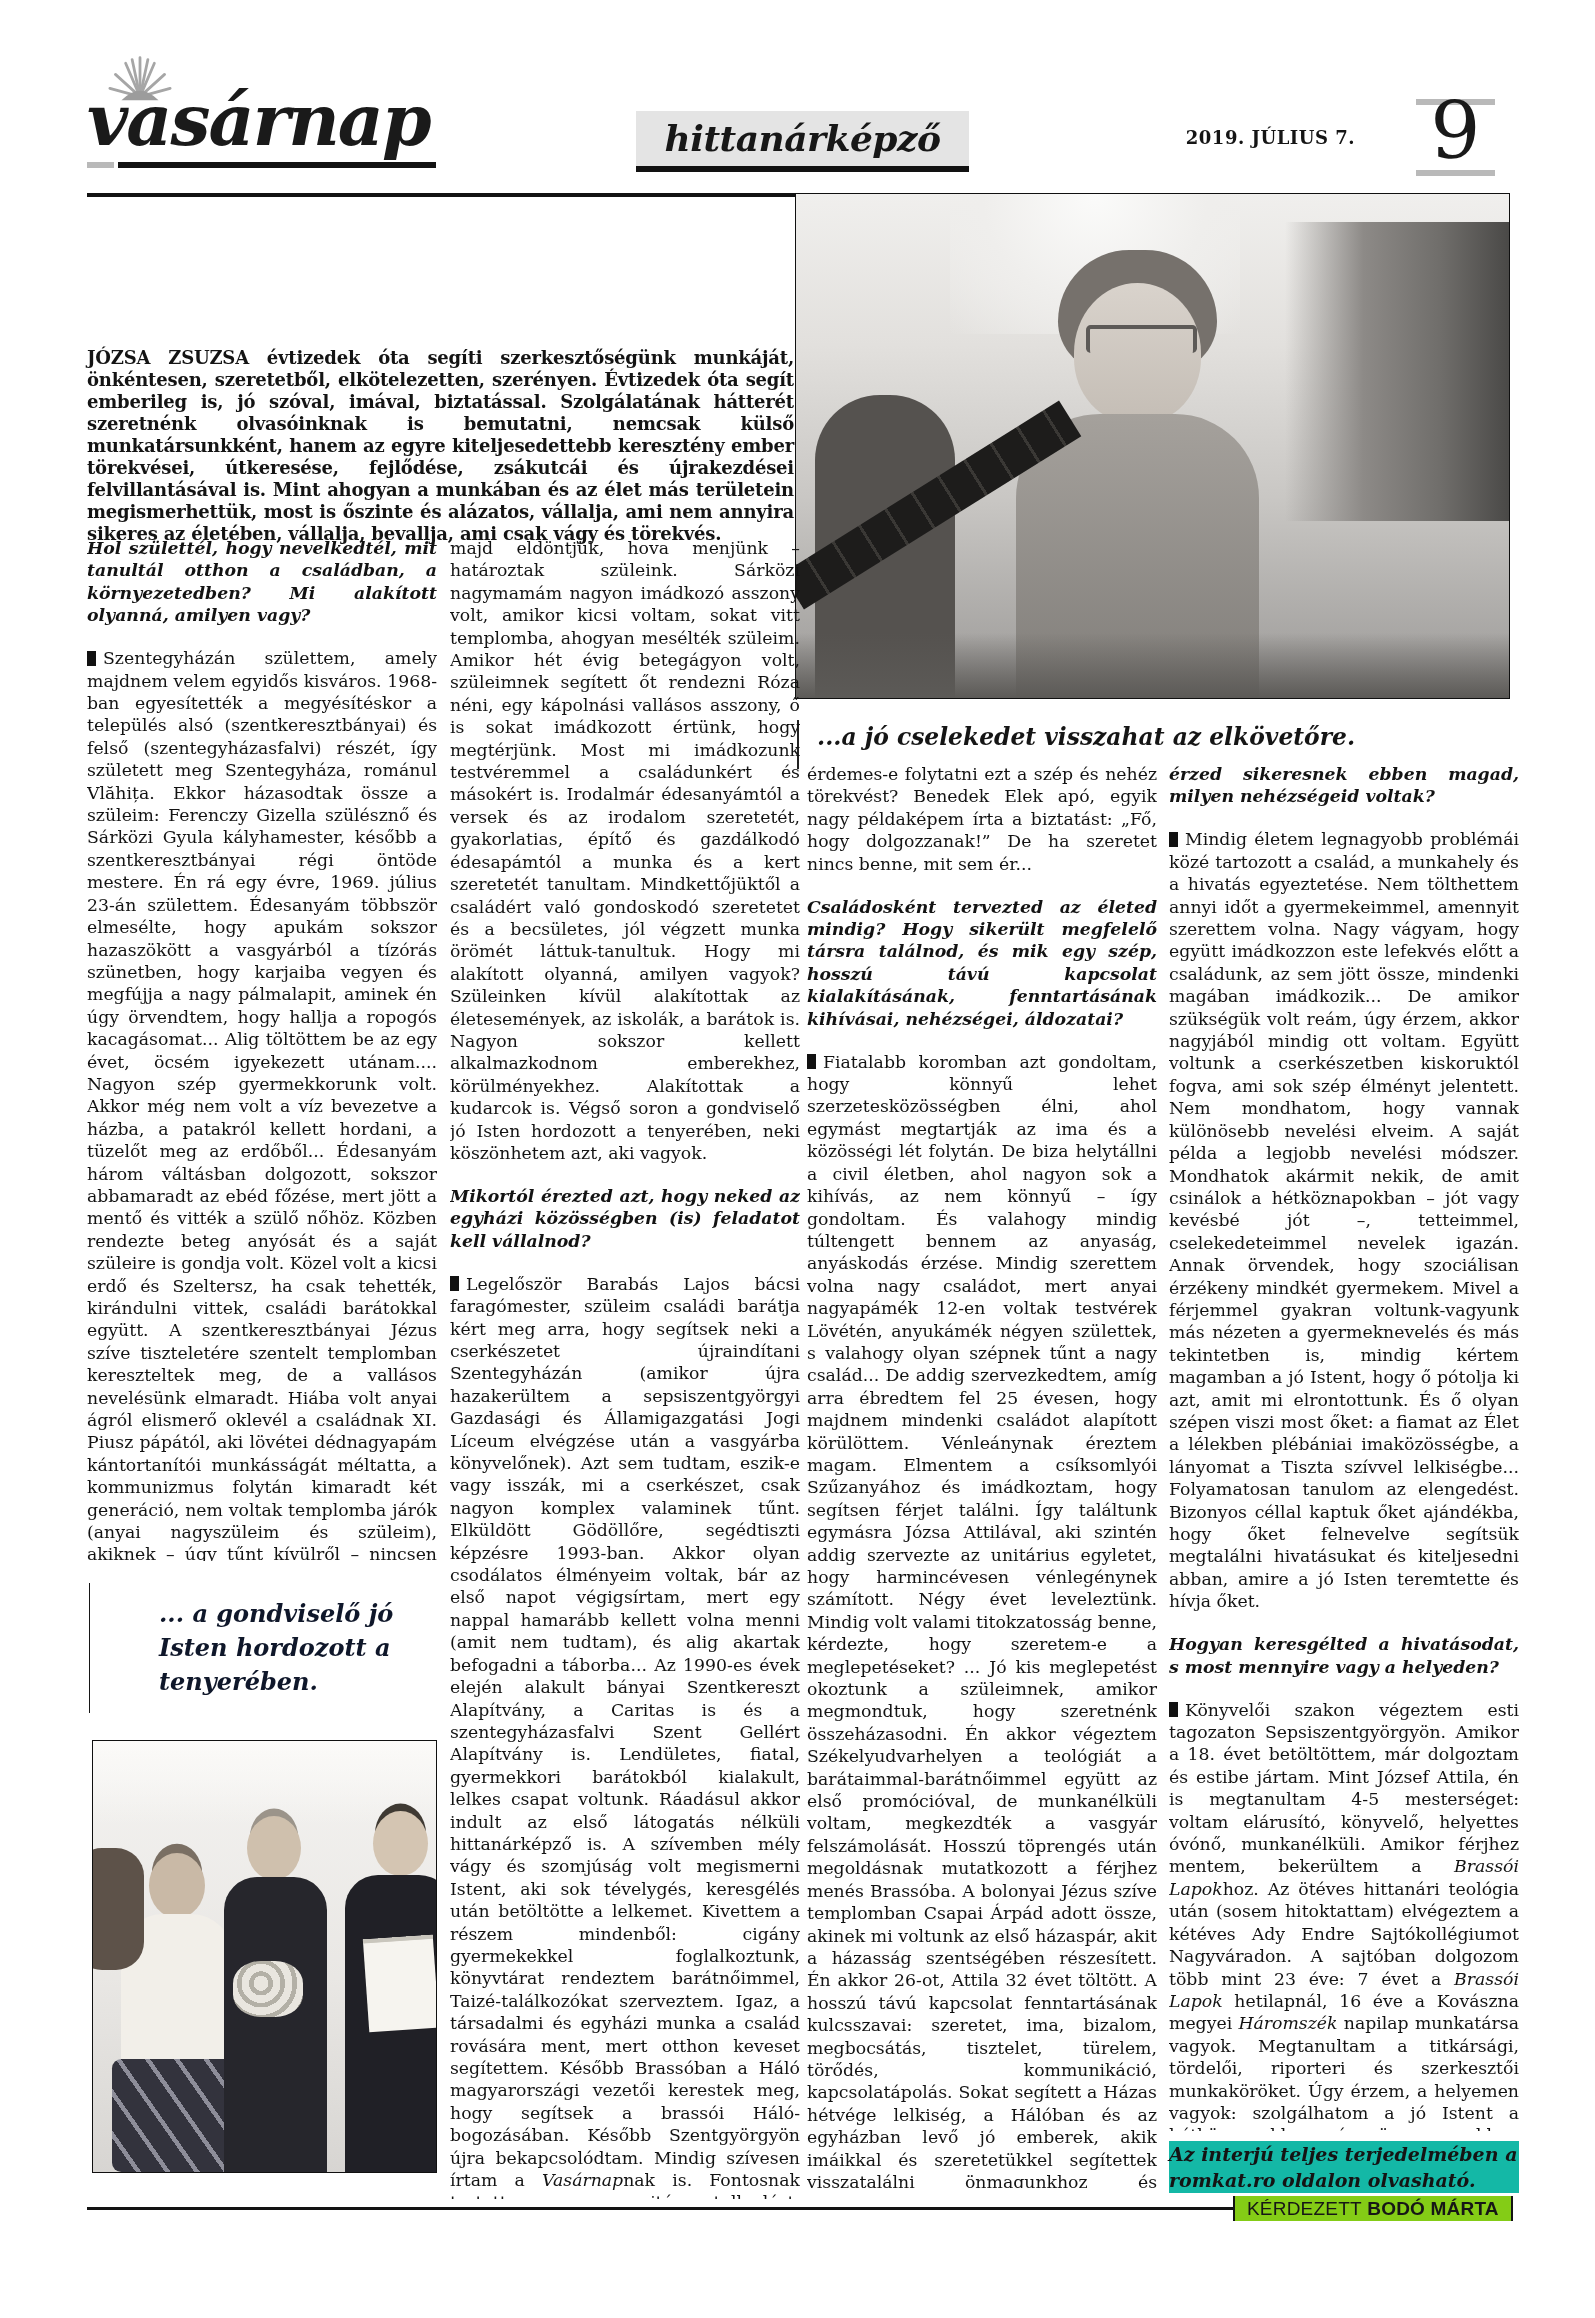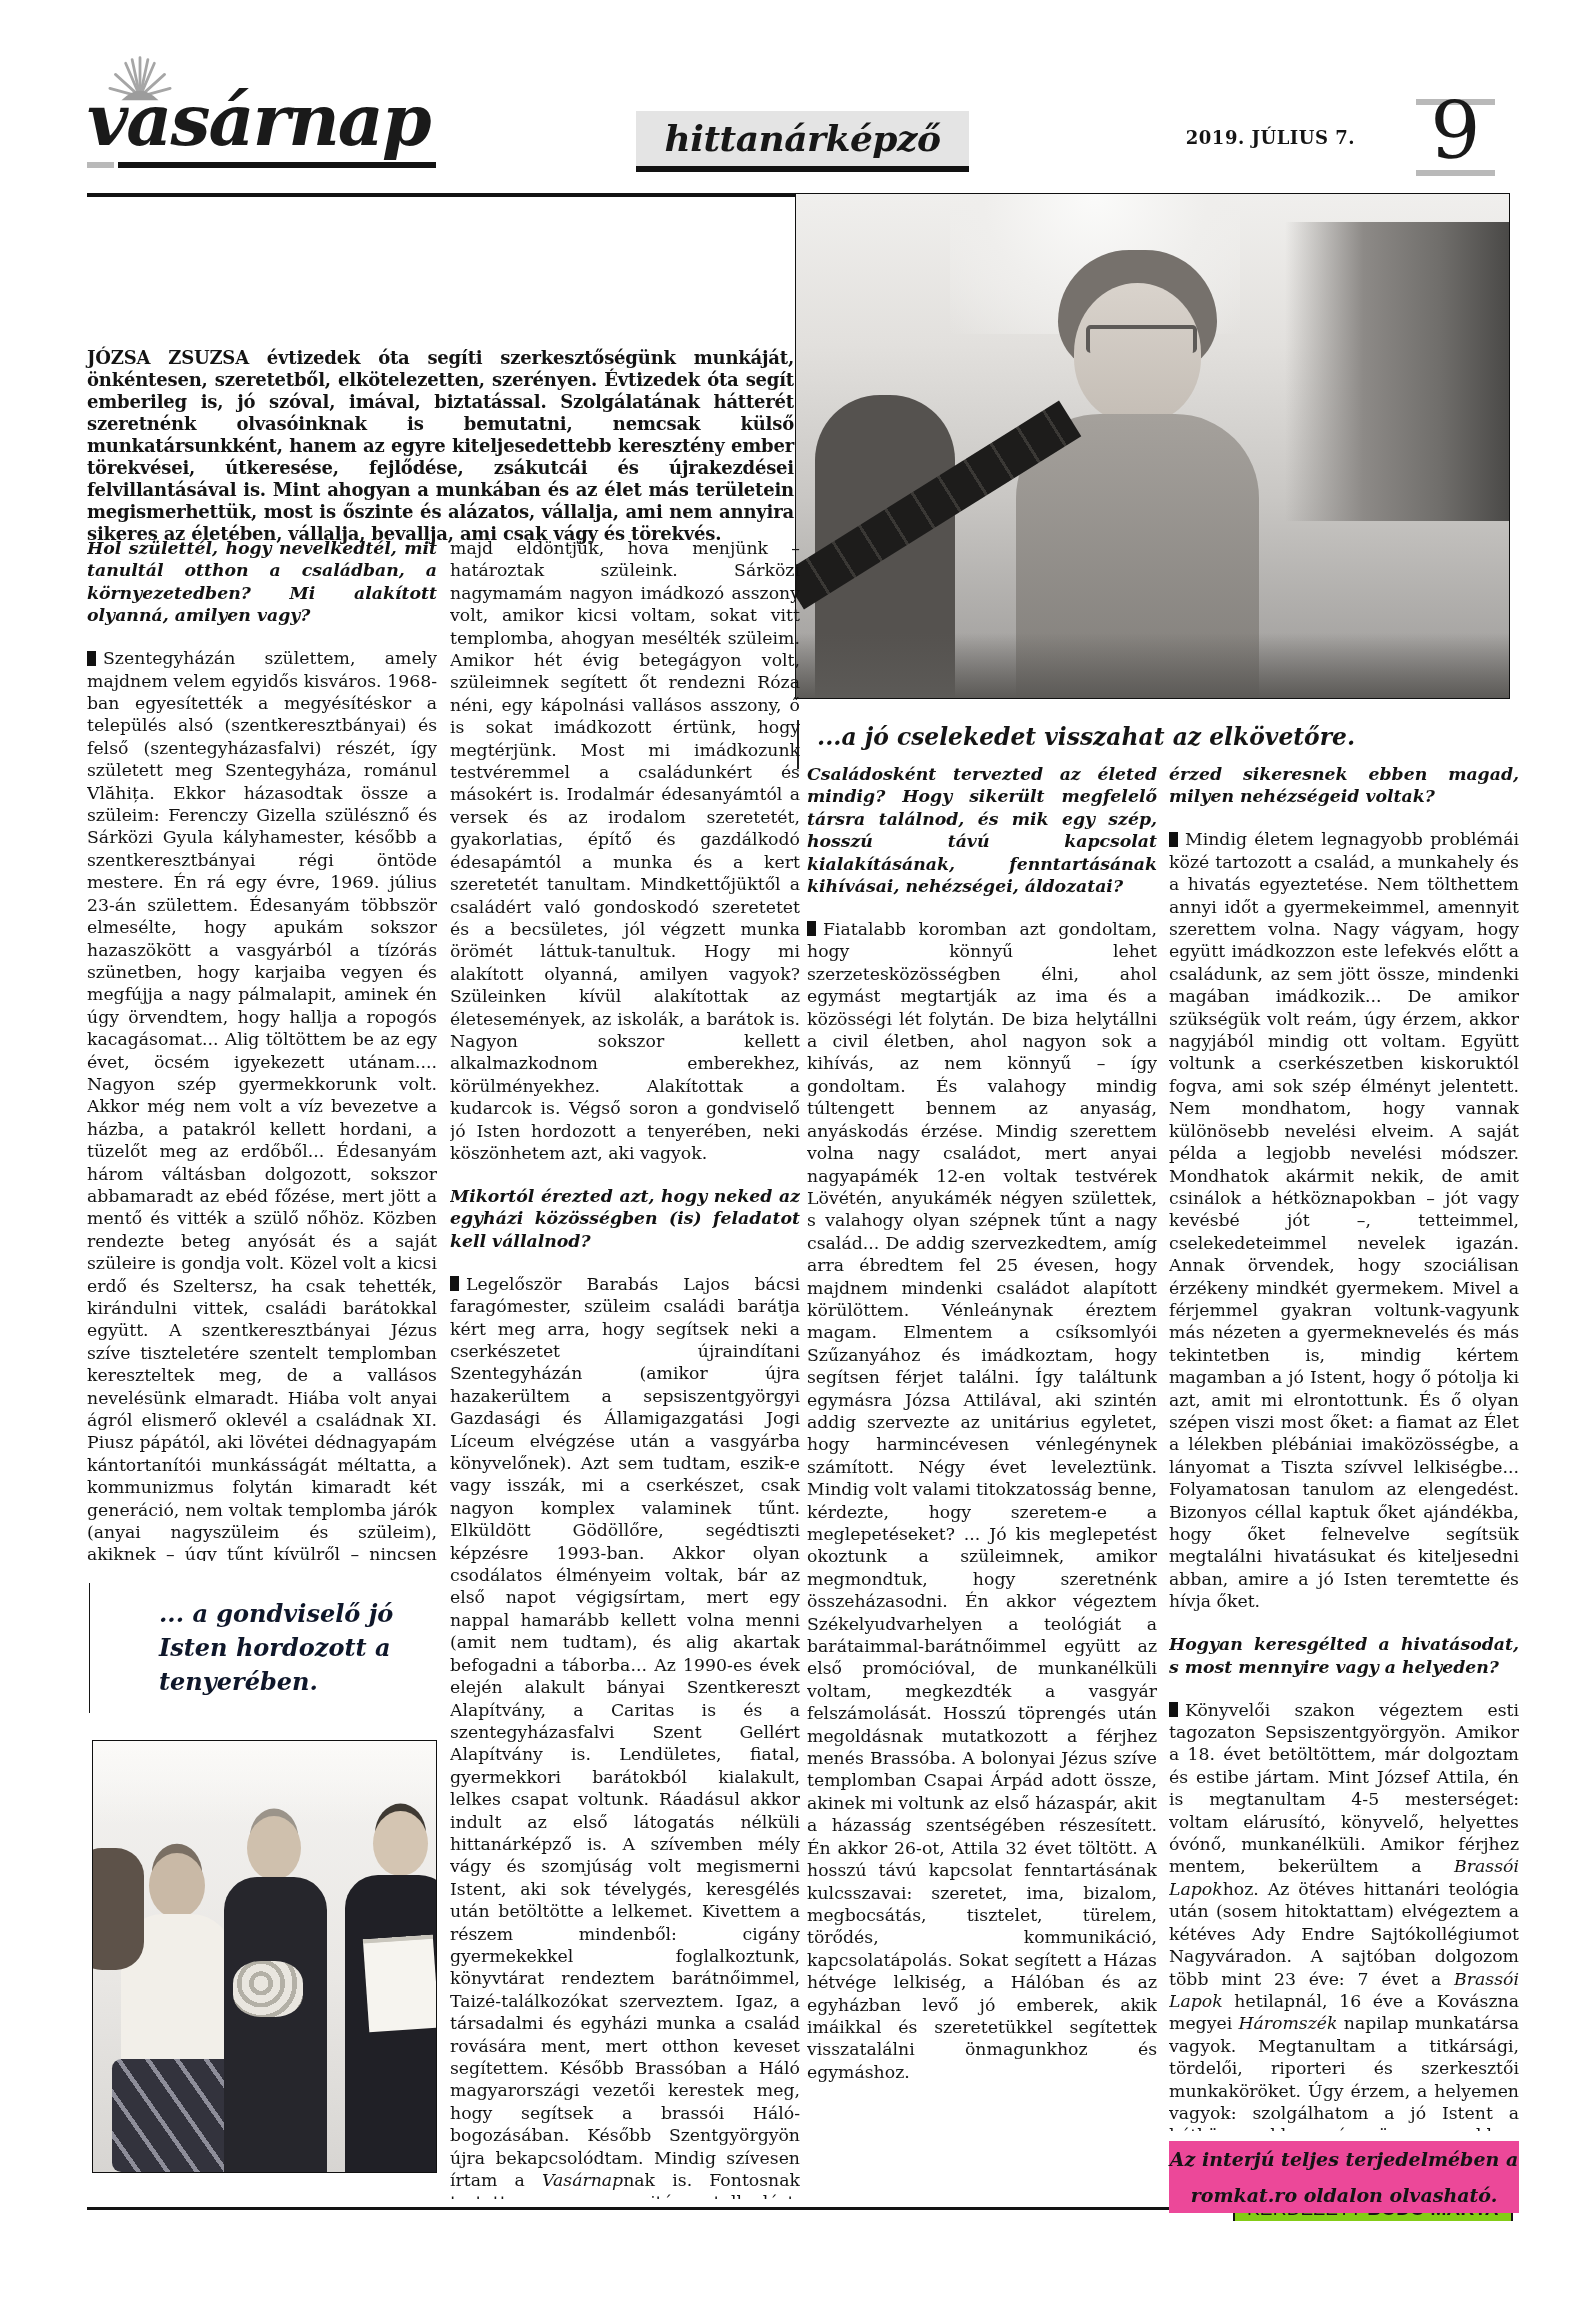--- a/index.html
+++ b/index.html
@@ -48,22 +48,22 @@
   .col4{left:1169px;top:763px;height:1368px;}
   
   .pullquote{position:absolute;left:89px;top:1583px;width:280px;margin:0;padding:14px 0 14px 69px;
              border-left:1.9px solid #161616;font-size:24px;line-height:34px;font-style:italic;font-weight:600;color:#0f172a;}
   
   .footer-rule{position:absolute;left:87px;top:2207px;width:1424px;height:3.3px;background:#131313;}
   .footer-credit{position:absolute;left:1233px;top:2196px;height:25px;line-height:25px;background:#84cc16;
                  border-left:2.3px solid #131313;border-right:2.3px solid #131313;padding:0 12px;
                  font-family:"Liberation Sans","DejaVu Sans",sans-serif;font-size:19px;letter-spacing:0.2px;color:#161616;white-space:nowrap;}
   .footer-credit b{font-weight:700;}
-  .closing-note{position:absolute;left:1169px;top:2141px;width:350px;background:#ec4899;text-align:center;
-                font-size:19px;line-height:36px;font-style:italic;font-weight:600;color:#141414;}
+  .closing-note{position:absolute;left:1169px;top:2141px;width:350px;background:#14b8a6;
+                font-size:19px;line-height:26px;font-style:italic;font-weight:600;color:#141414;}
 </style>
 </head>
 <body>
 
 <div class="page">
 
   <div class="masthead">
     <svg class="sunburst" width="70" height="51" viewBox="0 0 150 110" aria-hidden="true">
       <g stroke="#a6a6a6" stroke-width="6" stroke-linecap="round">
         <line x1="75" y1="92" x2="75" y2="8"></line>
@@ -113,20 +113,21 @@
   <section class="col col1">
       <p class="para k-q"><span>Hol születtél, hogy nevelkedtél, mit tanultál otthon a családban, a környezetedben? Mi alakított olyanná, amilyen vagy?</span></p>
       <p class="para k-a"><span class="marker"></span><span>Szentegyházán születtem, amely majdnem velem egyidős kisváros. 1968-ban egyesítették a megyésítéskor a település alsó (szentkeresztbányai) és felső (szentegyházasfalvi) részét, így született meg Szentegyháza, románul Vlăhița. Ekkor házasodtak össze a szüleim: Ferenczy Gizella szülésznő és Sárközi Gyula kályhamester, később a szentkeresztbányai régi öntöde mestere. Én rá egy évre, 1969. július 23-án születtem. Édesanyám többször elmesélte, hogy apukám sokszor hazaszökött a vasgyárból a tízórás szünetben, hogy karjaiba vegyen és megfújja a nagy pálmalapit, aminek én úgy örvendtem, hogy hallja a ropogós kacagásomat... Alig töltöttem be az egy évet, öcsém igyekezett utánam.... Nagyon szép gyermekkorunk volt. Akkor még nem volt a víz bevezetve a házba, a patakról kellett hordani, a tüzelőt meg az erdőből... Édesanyám három váltásban dolgozott, sokszor abbamaradt az ebéd főzése, mert jött a mentő és vitték a szülő nőhöz. Közben rendezte beteg anyósát és a saját szüleire is gondja volt. Közel volt a kicsi erdő és Szeltersz, ha csak tehették, kirándulni vittek, családi barátokkal együtt. A szentkeresztbányai Jézus szíve tiszteletére szentelt templomban kereszteltek meg, de a vallásos nevelésünk elmaradt. Hiába volt anyai ágról elismerő oklevél a családnak XI. Piusz pápától, aki lövétei dédnagyapám kántortanítói munkásságát méltatta, a kommunizmus folytán kimaradt két generáció, nem voltak templomba járók (anyai nagyszüleim és szüleim), akiknek – úgy tűnt kívülről – nincsen hitük. Az iskolában azt mondták, hogy nincs Isten, a hittanórán azt, hogy van, így összekeveredünk és nem tudjuk, mi az igazság; amikor felnövünk,</span></p>
     </section>
   <section class="col col2">
       <p class="para k-c"><span>majd eldöntjük, hova menjünk – határoztak szüleink. Sárközi nagymamám nagyon imádkozó asszony volt, amikor kicsi voltam, sokat vitt templomba, ahogyan mesélték szüleim. Amikor hét évig betegágyon volt, szüleimnek segített őt rendezni Róza néni, egy kápolnási vallásos asszony, ő is sokat imádkozott értünk, hogy megtérjünk. Most mi imádkozunk testvéremmel a családunkért és másokért is. Irodalmár édesanyámtól a versek és az irodalom szeretetét, gyakorlatias, építő és gazdálkodó édesapámtól a munka és a kert szeretetét tanultam. Mindkettőjüktől a családért való gondoskodó szeretetet és a becsületes, jól végzett munka örömét láttuk-tanultuk. Hogy mi alakított olyanná, amilyen vagyok? Szüleinken kívül alakítottak az életesemények, az iskolák, a barátok is. Nagyon sokszor kellett alkalmazkodnom emberekhez, körülményekhez. Alakítottak a kudarcok is. Végső soron a gondviselő jó Isten hordozott a tenyerében, neki köszönhetem azt, aki vagyok.</span></p>
       <p class="para k-q"><span>Mikortól érezted azt, hogy neked az egyházi közösségben (is) feladatot kell vállalnod?</span></p>
       <p class="para k-a"><span class="marker"></span><span>Legelőször Barabás Lajos bácsi faragómester, szüleim családi barátja kért meg arra, hogy segítsek neki a cserkészetet újraindítani Szentegyházán (amikor újra hazakerültem a sepsiszentgyörgyi Gazdasági és Államigazgatási Jogi Líceum elvégzése után a vasgyárba könyvelőnek). Azt sem tudtam, eszik-e vagy isszák, mi a cserkészet, csak nagyon komplex valaminek tűnt. Elküldött Gödöllőre, segédtiszti képzésre 1993-ban. Akkor olyan csodálatos élményeim voltak, bár az első napot végigsírtam, mert egy nappal hamarább kellett volna menni (amit nem tudtam), és alig akartak befogadni a táborba... Az 1990-es évek elején alakult bányai Szentkereszt Alapítvány, a Caritas is és a szentegyházasfalvi Szent Gellért Alapítvány is. Lendületes, fiatal, gyermekkori barátokból kialakult, lelkes csapat voltunk. Ráadásul akkor indult az első látogatás nélküli hittanárképző is. A szívemben mély vágy és szomjúság volt megismerni Istent, aki sok tévelygés, keresgélés után betöltötte a lelkemet. Kivettem a részem mindenből: cigány gyermekekkel foglalkoztunk, könyvtárat rendeztem barátnőimmel, Taizé-találkozókat szerveztem. Igaz, a társadalmi és egyházi munka a család rovására ment, mert otthon keveset segítettem. Később Brassóban a Háló magyarországi vezetői kerestek meg, hogy segítsek a brassói Háló-bogozásában. Később Szentgyörgyön újra bekapcsolódtam. Mindig szívesen írtam a </span><span class="r-i">Vasárnap</span><span>nak is. Fontosnak tartottam a sajtóapostolkodást, megörökíteni az egyházi eseményeket. Ha tévedek, szégyenkezem, arra gondolok, ha egy embernek is csalódást okozok, félretájékoztatok,</span></p>
     </section>
   <section class="col col3">
+      <p class="para k-c"><span>érdemes-e folytatni ezt a szép és nehéz törekvést? Benedek Elek apó, egyik nagy példaképem írta a biztatást: „Fő, hogy dolgozzanak!” De ha szeretet nincs benne, mit sem ér...</span></p>
       <p class="para k-q"><span>Családosként tervezted az életed mindig? Hogy sikerült megfelelő társra találnod, és mik egy szép, hosszú távú kapcsolat kialakításának, fenntartásának kihívásai, nehézségei, áldozatai?</span></p>
       <p class="para k-a"><span class="marker"></span><span>Fiatalabb koromban azt gondoltam, hogy könnyű lehet szerzetesközösségben élni, ahol egymást megtartják az ima és a közösségi lét folytán. De biza helytállni a civil életben, ahol nagyon sok a kihívás, az nem könnyű – így gondoltam. És valahogy mindig túltengett bennem az anyaság, anyáskodás érzése. Mindig szerettem volna nagy családot, mert anyai nagyapámék 12-en voltak testvérek Lövétén, anyukámék négyen születtek, s valahogy olyan szépnek tűnt a nagy család... De addig szervezkedtem, amíg arra ébredtem fel 25 évesen, hogy majdnem mindenki családot alapított körülöttem. Vénleánynak éreztem magam. Elmentem a csíksomlyói Szűzanyához és imádkoztam, hogy segítsen férjet találni. Így találtunk egymásra Józsa Attilával, aki szintén addig szervezte az unitárius egyletet, hogy harmincévesen vénlegénynek számított. Négy évet leveleztünk. Mindig volt valami titokzatosság benne, kérdezte, hogy szeretem-e a meglepetéseket? ... Jó kis meglepetést okoztunk a szüleimnek, amikor megmondtuk, hogy szeretnénk összeházasodni. Én akkor végeztem Székelyudvarhelyen a teológiát a barátaimmal-barátnőimmel együtt az első promócióval, de munkanélküli voltam, megkezdték a vasgyár felszámolását. Hosszú töprengés után megoldásnak mutatkozott a férjhez menés Brassóba. A bolonyai Jézus szíve templomban Csapai Árpád adott össze, akinek mi voltunk az első házaspár, akit a házasság szentségében részesített. Én akkor 26-ot, Attila 32 évet töltött. A hosszú távú kapcsolat fenntartásának kulcsszavai: szeretet, ima, bizalom, megbocsátás, tisztelet, türelem, törődés, kommunikáció, kapcsolatápolás. Sokat segített a Házas hétvége lelkiség, a Hálóban és az egyházban levő jó emberek, akik imáikkal és szeretetükkel segítettek visszatalálni önmagunkhoz és egymáshoz.</span></p>
     </section>
   <section class="col col4">
       <p class="para k-q"><span>érzed sikeresnek ebben magad, milyen nehézségeid voltak?</span></p>
       <p class="para k-a"><span class="marker"></span><span>Mindig életem legnagyobb problémái közé tartozott a család, a munkahely és a hivatás egyeztetése. Nem tölthettem annyi időt a gyermekeimmel, amennyit szerettem volna. Nagy vágyam, hogy együtt imádkozzon este lefekvés előtt a családunk, az sem jött össze, mindenki magában imádkozik... De amikor szükségük volt reám, úgy érzem, akkor nagyjából mindig ott voltam. Együtt voltunk a cserkészetben kiskoruktól fogva, ami sok szép élményt jelentett. Nem mondhatom, hogy vannak különösebb nevelési elveim. A saját példa a legjobb nevelési módszer. Mondhatok akármit nekik, de amit csinálok a hétköznapokban – jót vagy kevésbé jót –, tetteimmel, cselekedeteimmel nevelek igazán. Annak örvendek, hogy szociálisan érzékeny mindkét gyermekem. Mivel a férjemmel gyakran voltunk-vagyunk más nézeten a gyermeknevelés és más tekintetben is, mindig kértem magamban a jó Istent, hogy ő pótolja ki azt, amit mi elrontottunk. És ő olyan szépen viszi most őket: a fiamat az Élet a lélekben plébániai imaközösségbe, a lányomat a Tiszta szívvel lelkiségbe... Folyamatosan tanulom az elengedést. Bizonyos céllal kaptuk őket ajándékba, hogy őket felnevelve segítsük megtalálni hivatásukat és kiteljesedni abban, amire a jó Isten teremtette és hívja őket.</span></p>
       <p class="para k-q"><span>Hogyan keresgélted a hivatásodat, s most mennyire vagy a helyeden?</span></p>
       <p class="para k-a"><span class="marker"></span><span>Könyvelői szakon végeztem esti tagozaton Sepsiszentgyörgyön. Amikor a 18. évet betöltöttem, már dolgoztam és estibe jártam. Mint József Attila, én is megtanultam 4-5 mesterséget: voltam elárusító, könyvelő, helyettes óvónő, munkanélküli. Amikor férjhez mentem, bekerültem a </span><span class="r-i">Brassói Lapok</span><span>hoz. Az ötéves hittanári teológia után (sosem hitoktattam) elvégeztem a kétéves Ady Endre Sajtókollégiumot Nagyváradon. A sajtóban dolgozom több mint 23 éve: 7 évet a </span><span class="r-i">Brassói Lapok</span><span> hetilapnál, 16 éve a Kovászna megyei </span><span class="r-i">Háromszék</span><span> napilap munkatársa vagyok. Megtanultam a titkársági, tördelői, riporteri és szerkesztői munkaköröket. Úgy érzem, a helyemen vagyok: szolgálhatom a jó Istent a hétköznapokban és ünnepnapokban egyaránt.</span></p>
     </section>
 

